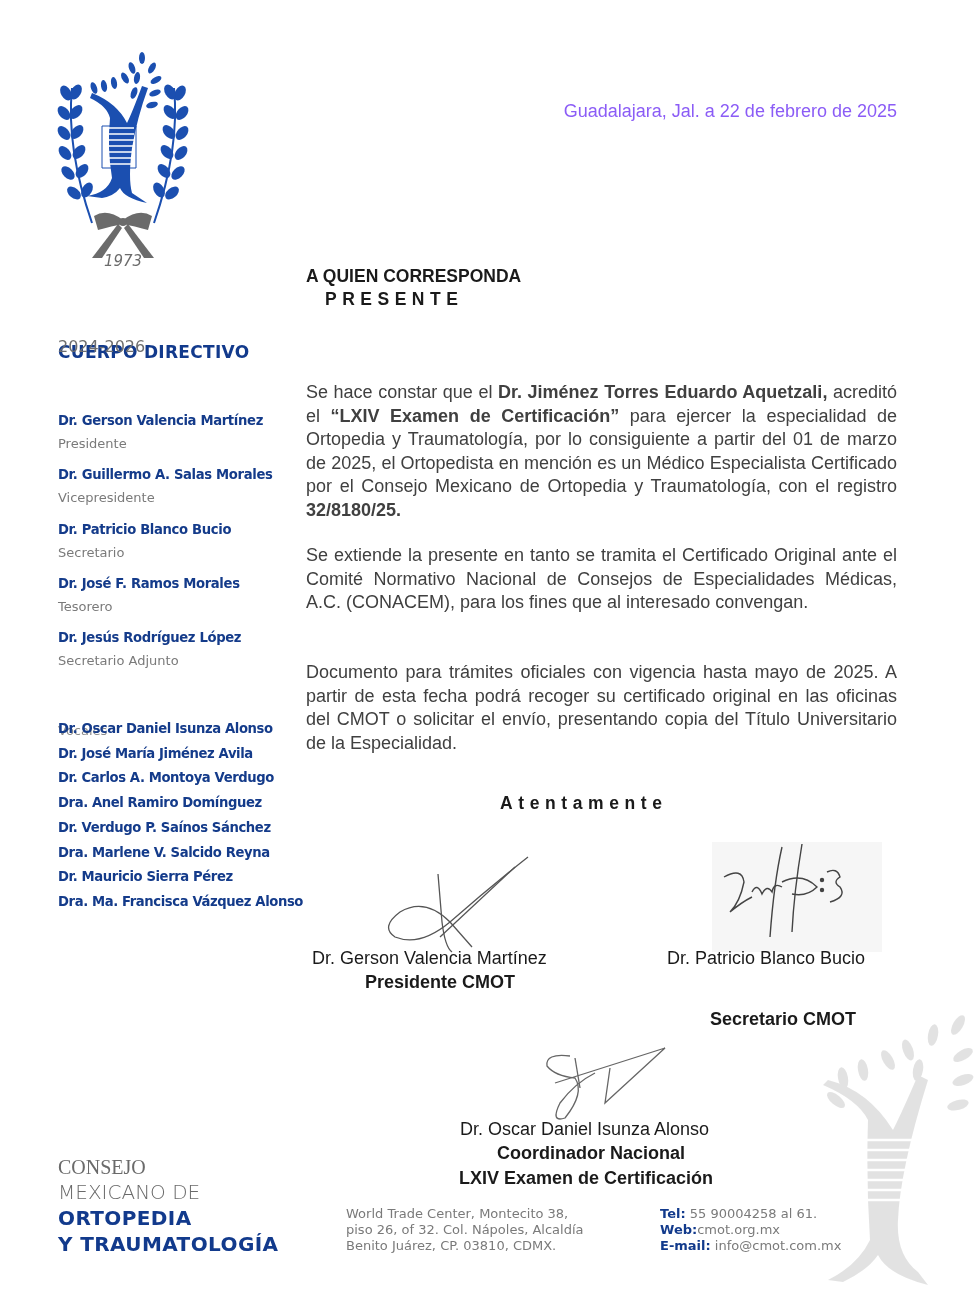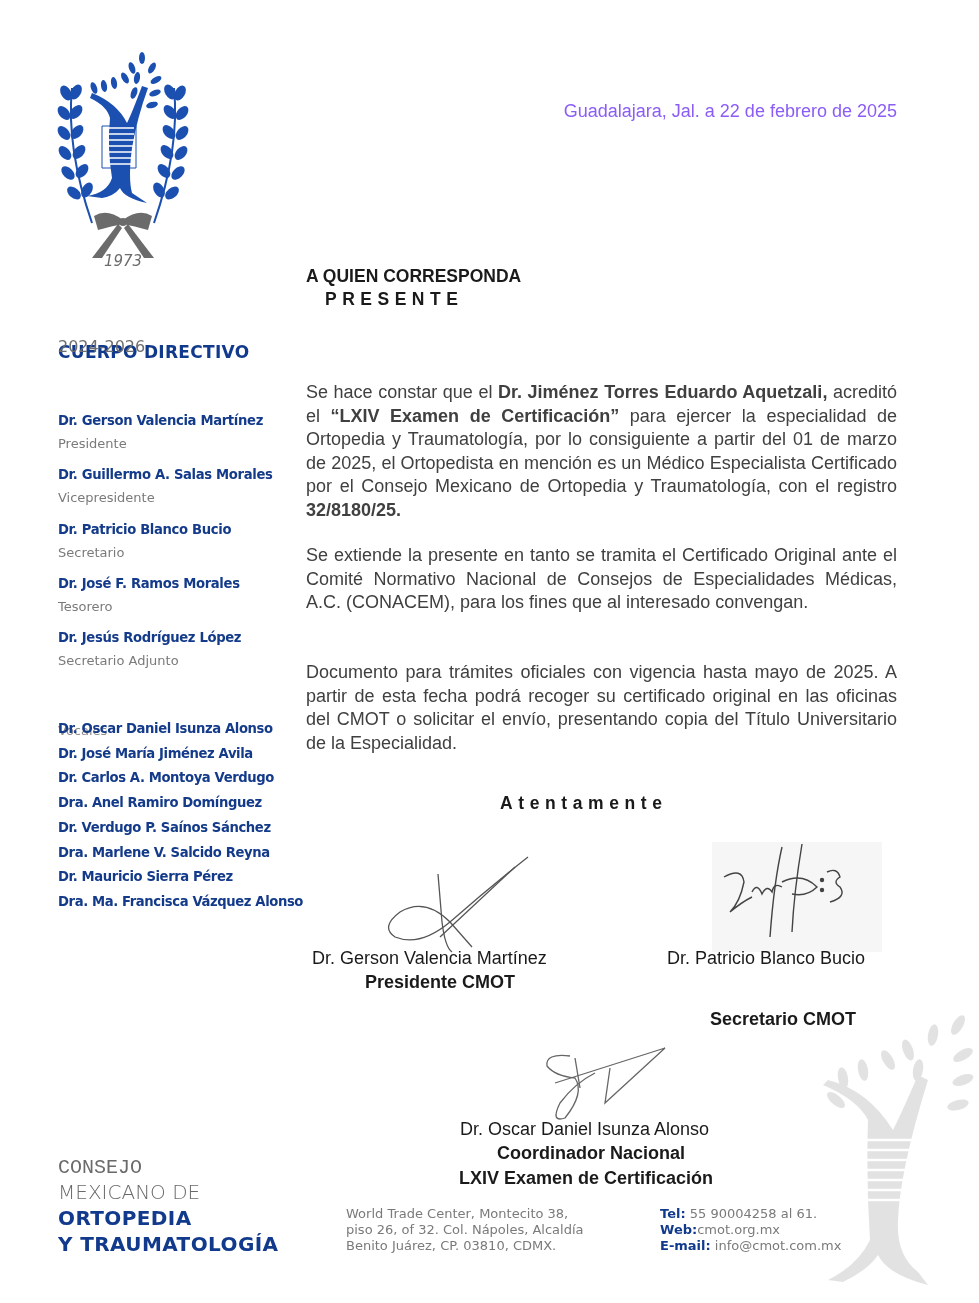--- a/index.html
+++ b/index.html
@@ -41,21 +41,21 @@
   #sig3-name { left: 460px; top: 1119px; }
   #sig3-role { left: 497px; top: 1143px; }
   #sig3-role2 { left: 459px; top: 1168px; text-align: center; }
 
   .sigsvg { position: absolute; }
   #sig1 { left: 380px; top: 852px; width: 160px; height: 105px; }
   #sig2 { left: 712px; top: 842px; width: 170px; height: 110px; background: #f6f6f6; }
   #sig3 { left: 535px; top: 1038px; width: 140px; height: 85px; }
 
   
-  .brand1 { left: 58px; top: 1155px; font-family: Liberation Mono, monospace; font-size: 20px; color: #6a6a6a; line-height: 25px; font-weight: 300; }
+  .brand1 { left: 58px; top: 1155px; font-family: Liberation Serif, serif; font-size: 20px; color: #6a6a6a; line-height: 25px; font-weight: 300; }
   .brand2 { left: 58px; top: 1180px; font-family: "DejaVu Sans", sans-serif; font-size: 20px; color: #6a6a6a; line-height: 25px; font-weight: 300; }
   .brand3 { left: 58px; top: 1206px; font-family: "DejaVu Sans", sans-serif; font-size: 20px; color: #123a8c; font-weight: bold; line-height: 25px; letter-spacing: 0.4px; }
   .brand4 { left: 58px; top: 1232px; font-family: "DejaVu Sans", sans-serif; font-size: 20px; color: #123a8c; font-weight: bold; line-height: 25px; letter-spacing: 0.4px; }
 
   .addr { left: 346px; font-family: "DejaVu Sans", sans-serif; font-size: 13px; color: #7a7a7a; line-height: 16.5px; white-space: nowrap; }
   .contact { left: 660px; font-family: "DejaVu Sans", sans-serif; font-size: 13px; color: #7a7a7a; line-height: 16.5px; white-space: nowrap; }
   .contact .k { color: #123a8c; font-weight: bold; }
 </style>
 </head>
 <body>

